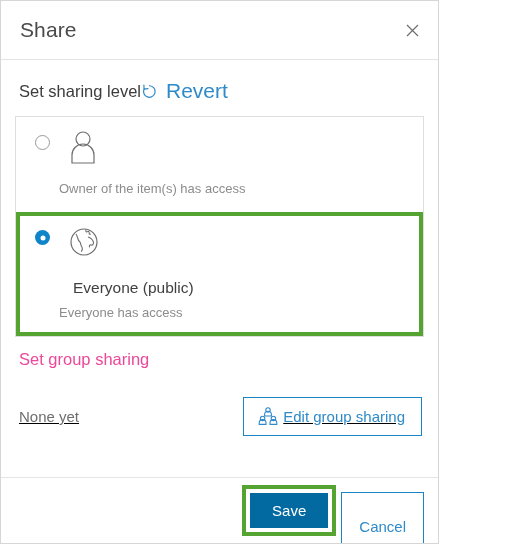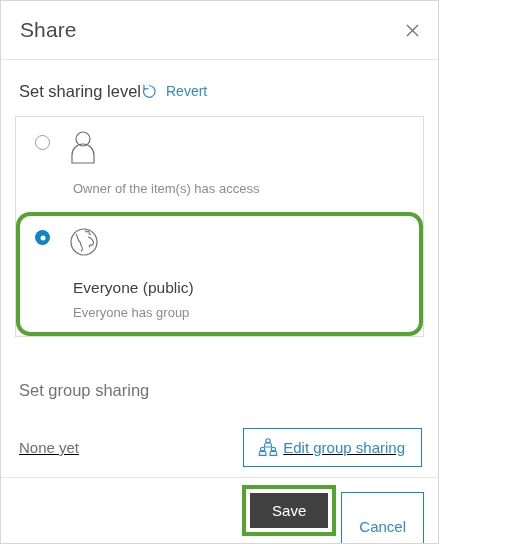--- a/index.html
+++ b/index.html
@@ -66,21 +66,21 @@
   .section-title {
     font-size: 16.5px;
     color: #3c3c3c;
     font-weight: 400;
   }
   .revert {
     display: flex;
     align-items: center;
     gap: 8px;
     color: #2e8ac8;
-    font-size: 14px;
+    font-size: 21px;
     cursor: pointer;
     padding-right: 2px;
   }
   .revert svg { display:block; }
 
   
   .options {
     border: 1px solid #dedede;
     box-sizing: border-box;
   }
@@ -88,21 +88,20 @@
     position: relative;
     box-sizing: border-box;
     padding: 14px 0 16px 19px;
     background: #fff;
   }
   .option + .option { }
   .option.highlight {
     outline: 4px solid #55a330;
     outline-offset: -4px;
     z-index: 2;
-    border-radius: 14px;
   }
   .opt-top {
     display: flex;
     align-items: flex-start;
     gap: 18px;
     height: 42px;
   }
   .radio {
     margin-top: 4px;
     width: 15px;
@@ -134,29 +133,29 @@
   .opt-label {
     font-size: 15.5px;
     color: #3f3f3f;
     margin-top: 11px;
     margin-left: 38px;
   }
   .opt-desc {
     font-size: 13px;
     color: #8c8c8c;
     margin-top: 8px;
-    margin-left: 38px;
+    margin-left: 24px;
   }
 
   
   .group-head {
     font-size: 16.5px;
-    color: #737373;
+    color: #ec4899;
     padding: 0 4px;
-    margin-top: 44px;
+    margin-top: 13px;
   }
   .group-row {
     display: flex;
     align-items: center;
     justify-content: space-between;
     padding: 0 2px 0 4px;
     margin-top: 28px;
     text-decoration: underline;
   }
   .none-yet {
@@ -190,21 +189,21 @@
     box-sizing: border-box;
   }
   .save-wrap {
     outline: 4px solid #55a330;
     outline-offset: 0px;
     padding: 4px;
     display: inline-flex;
     margin-right: 9px;
   }
   .btn-save {
-    background: #404040;
+    background: #0369a1;
     color: #ffffff;
     border: none;
     font-size: 15px;
     font-family: "Liberation Sans", sans-serif;
     padding: 9px 22px;
     cursor: pointer;
   }
   .btn-cancel {
     background: #ffffff;
     color: #2e8ac8;
@@ -266,21 +265,21 @@
           <span class="opt-icon">
             <svg width="32" height="34" viewBox="0 0 32 34" aria-hidden="true">
               <circle cx="16" cy="17" r="13" stroke="#6e6e6e" stroke-width="1.2" fill="none"></circle>
               <path d="M8 9 C10 12 9.5 15 11.5 16.5 C13 17.6 12.4 20 13.6 21.5 C14.6 22.8 14.2 25.3 13.2 26.8" stroke="#6e6e6e" stroke-width="1.1" fill="none" stroke-linejoin="round"></path>
               <path d="M18 4.6 C17.2 6.4 18.6 7.3 19.6 6.6 C20.4 6 21.6 6.8 21.2 8 C20.8 9.2 22 9.6 22.8 8.8" stroke="#6e6e6e" stroke-width="1.1" fill="none" stroke-linejoin="round"></path>
               <path d="M20 12 C22.4 12.6 24.6 14.6 25.4 17 C26 18.9 24.6 20.4 23 20 C21.6 19.6 21 21 21.6 22.4" stroke="#6e6e6e" stroke-width="1.1" fill="none" stroke-linejoin="round"></path>
             </svg>
           </span>
         </div>
         <div class="opt-label">Everyone (public)</div>
-        <div class="opt-desc">Everyone has group</div>
+        <div class="opt-desc">Everyone has access</div>
       </div>
 
     </div>
 
     <div class="group-head">Set group sharing</div>
 
     <div class="group-row">
       <div class="none-yet">None yet</div>
       <button class="edit-group-btn">
         <span>

